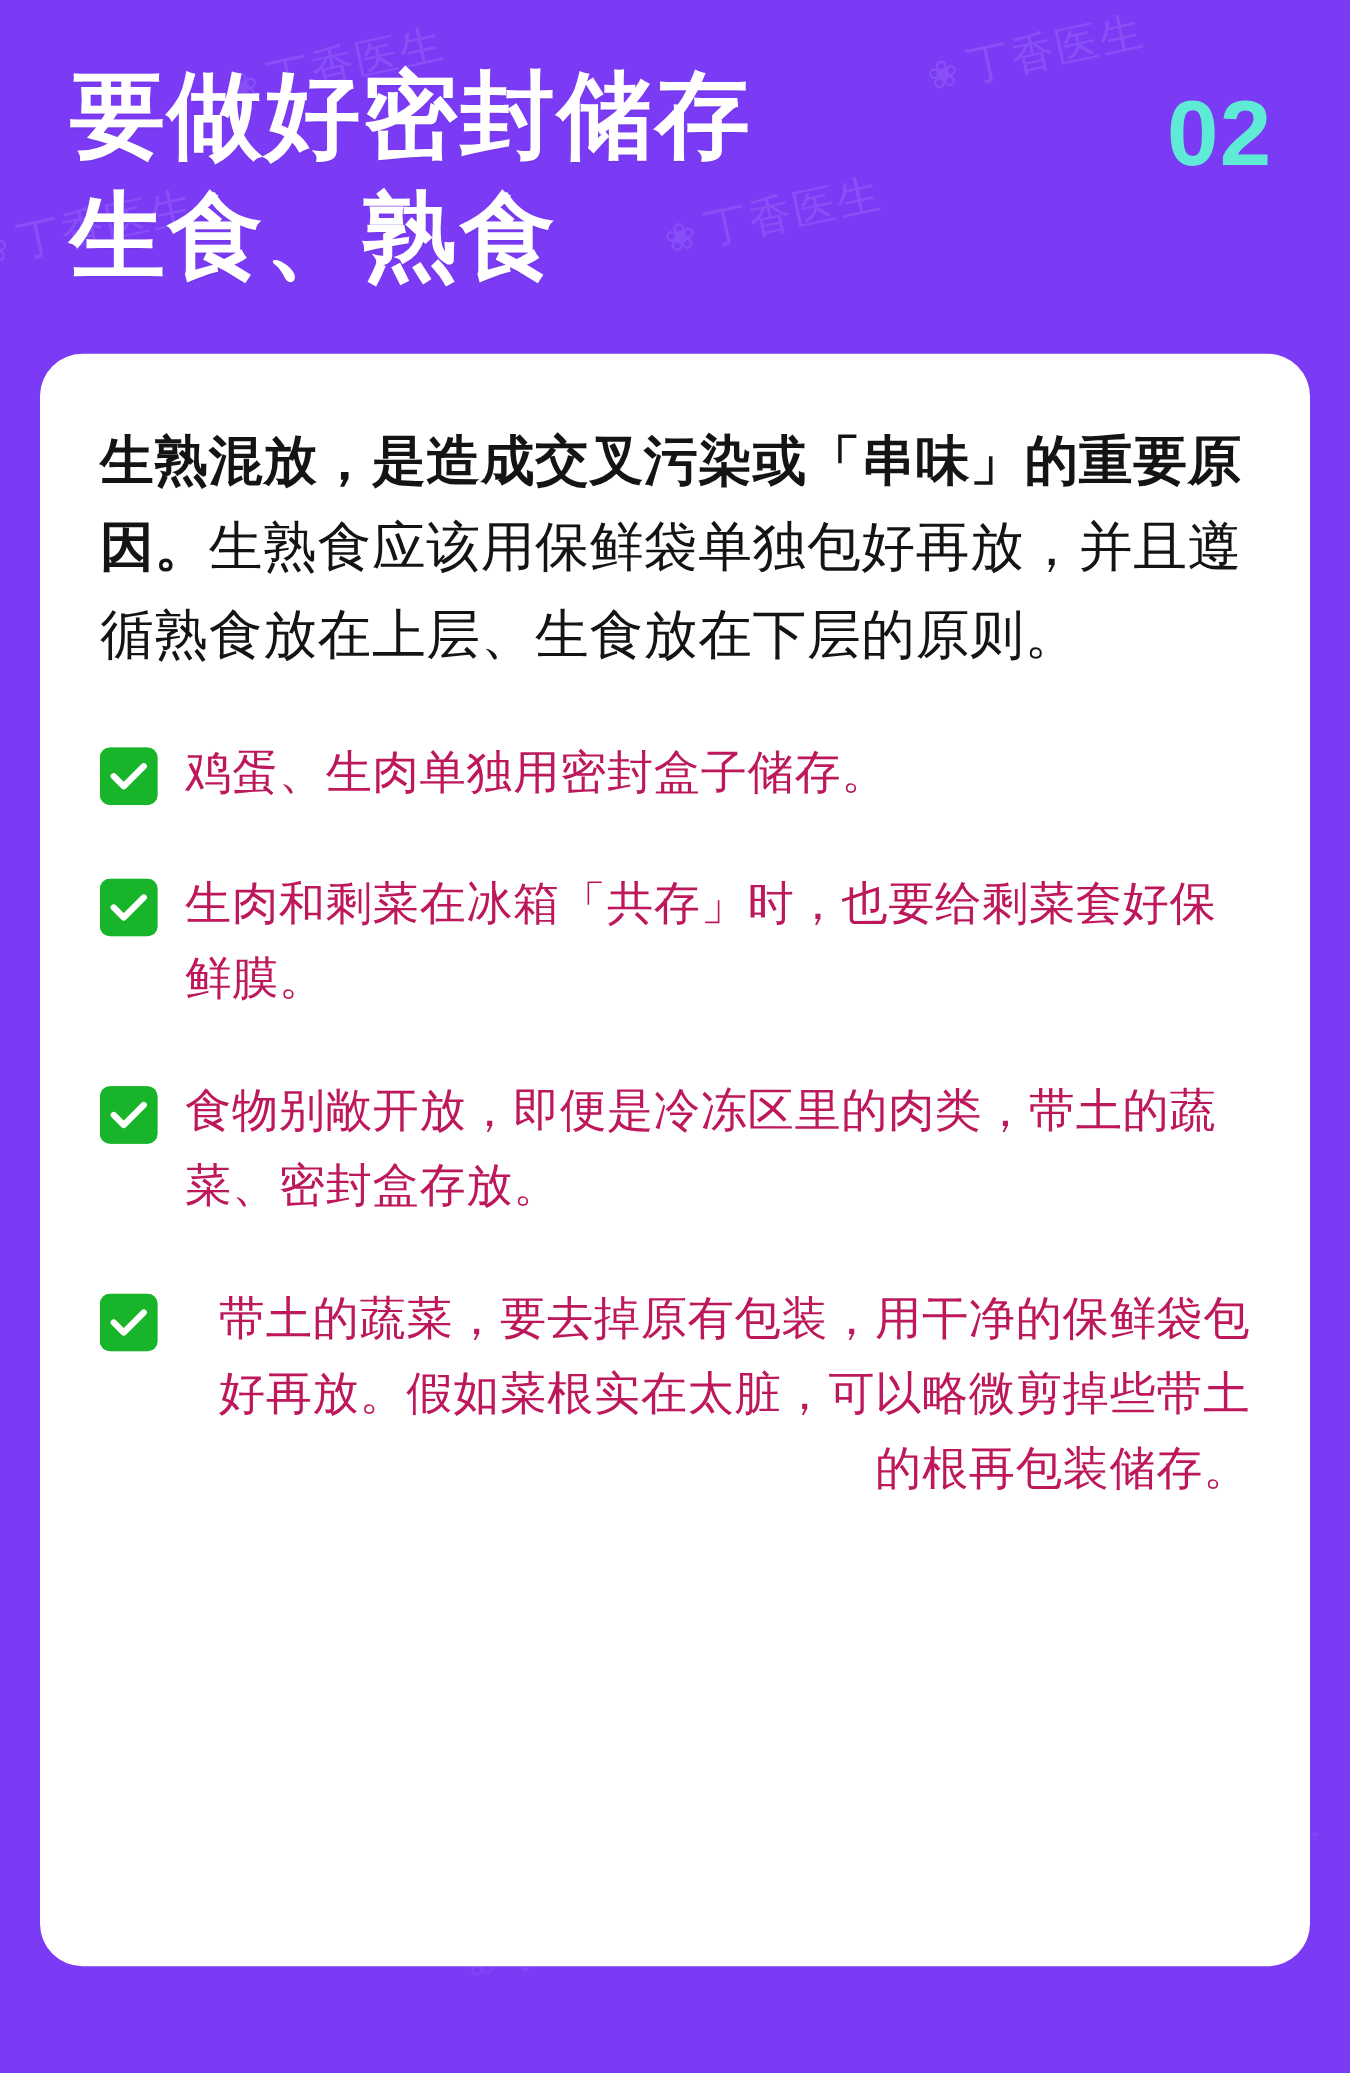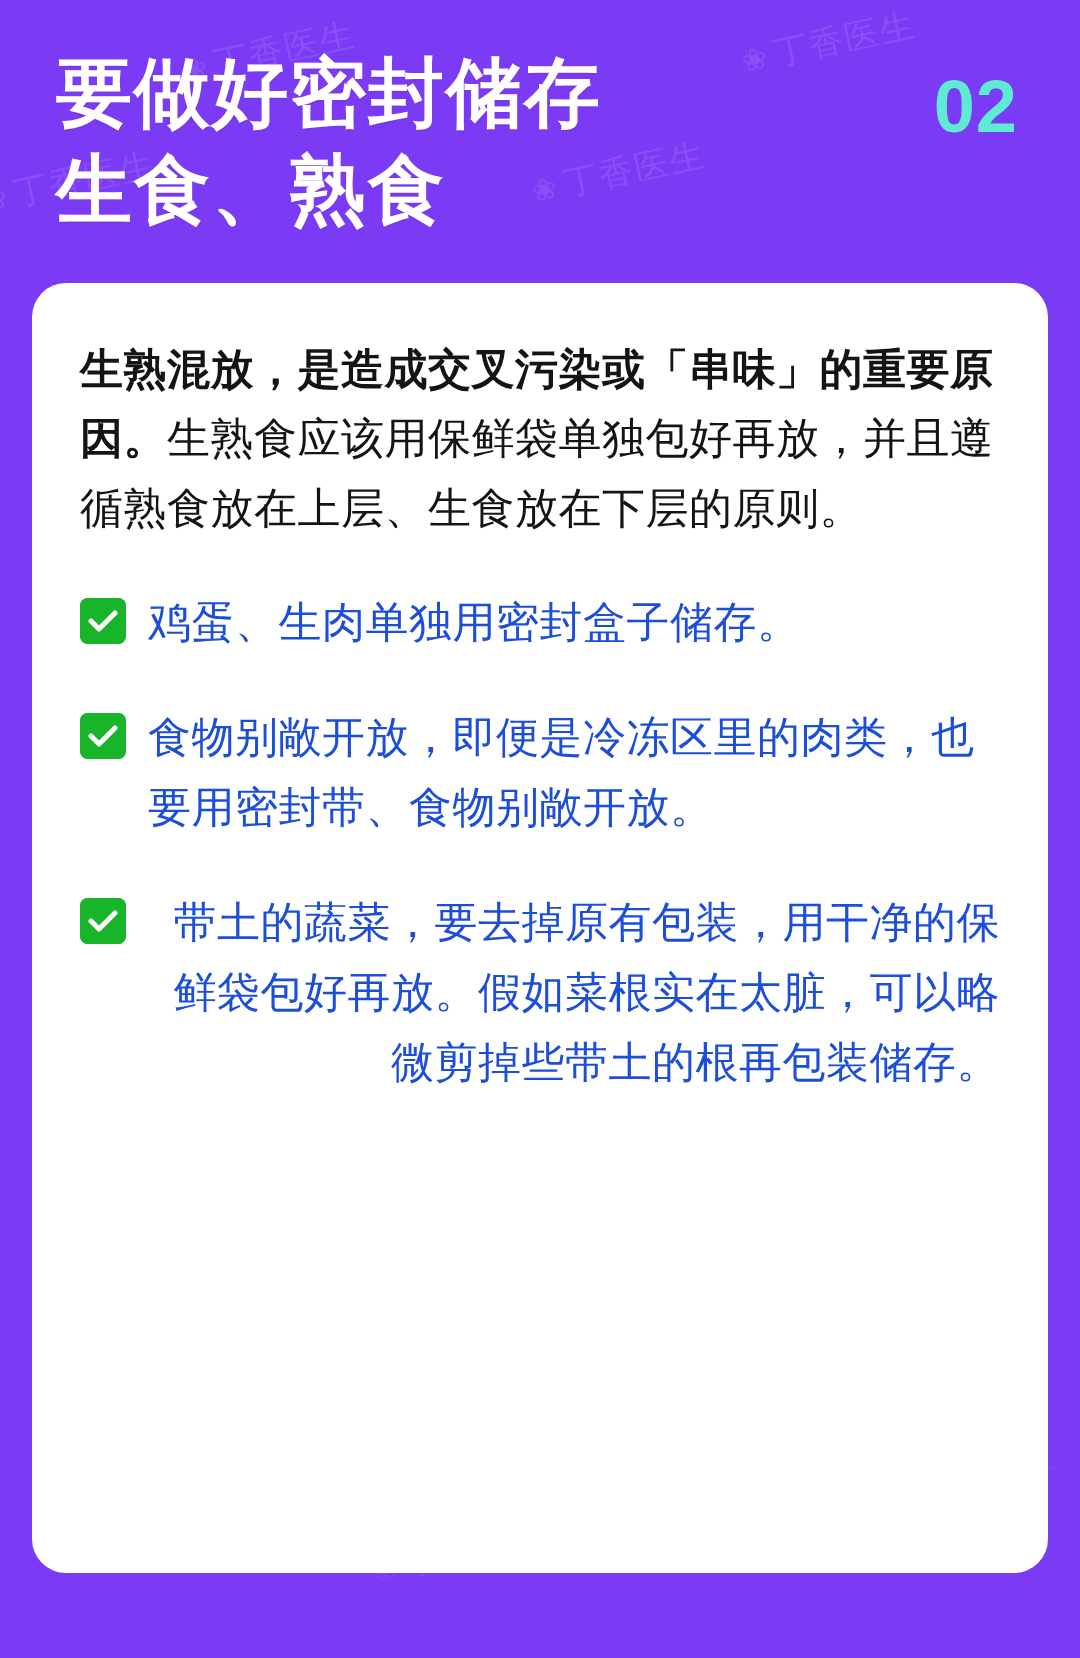--- a/index.html
+++ b/index.html
@@ -118,22 +118,22 @@
     position: relative;
     box-shadow: inset 0 0 0 3px #18B52B;
   }
   .check-icon svg {
     position: absolute;
     top: 50%;
     left: 50%;
     transform: translate(-50%, -50%);
   }
   .bullet-text {
-    color: #1d4ed8;
-    font-size: 43px;
+    color: #be185d;
+    font-size: 37px;
     line-height: 1.62;
     letter-spacing: 0.5px;
     flex: 1 1 auto;
   }
 </style>
 </head>
 <body>
 
 <div class="header">
   <div class="title-block">
@@ -152,28 +152,36 @@
 
     <div class="bullet">
       <span class="check-icon">
         <svg width="30" height="24" viewBox="0 0 30 24" aria-hidden="true">
           <polyline points="3,12 11,20 27,4" fill="none" stroke="#FFFFFF" stroke-width="5" stroke-linecap="round" stroke-linejoin="round"></polyline>
         </svg>
       </span>
       <span class="bullet-text">鸡蛋、生肉单独用密封盒子储存。</span>
     </div>
 
-
-    <div class="bullet">
-      <span class="check-icon">
-        <svg width="30" height="24" viewBox="0 0 30 24" aria-hidden="true">
-          <polyline points="3,12 11,20 27,4" fill="none" stroke="#FFFFFF" stroke-width="5" stroke-linecap="round" stroke-linejoin="round"></polyline>
-        </svg>
-      </span>
-      <span class="bullet-text">食物别敞开放，即便是冷冻区里的肉类，也要用密封带、食物别敞开放。</span>
+    <div class="bullet">
+      <span class="check-icon">
+        <svg width="30" height="24" viewBox="0 0 30 24" aria-hidden="true">
+          <polyline points="3,12 11,20 27,4" fill="none" stroke="#FFFFFF" stroke-width="5" stroke-linecap="round" stroke-linejoin="round"></polyline>
+        </svg>
+      </span>
+      <span class="bullet-text">生肉和剩菜在冰箱「共存」时，也要给剩菜套好保鲜膜。</span>
+    </div>
+
+    <div class="bullet">
+      <span class="check-icon">
+        <svg width="30" height="24" viewBox="0 0 30 24" aria-hidden="true">
+          <polyline points="3,12 11,20 27,4" fill="none" stroke="#FFFFFF" stroke-width="5" stroke-linecap="round" stroke-linejoin="round"></polyline>
+        </svg>
+      </span>
+      <span class="bullet-text">食物别敞开放，即便是冷冻区里的肉类，带土的蔬菜、密封盒存放。</span>
     </div>
 
     <div class="bullet">
       <span class="check-icon">
         <svg width="30" height="24" viewBox="0 0 30 24" aria-hidden="true">
           <polyline points="3,12 11,20 27,4" fill="none" stroke="#FFFFFF" stroke-width="5" stroke-linecap="round" stroke-linejoin="round"></polyline>
         </svg>
       </span>
       <span class="bullet-text">带土的蔬菜，要去掉原有包装，用干净的保鲜袋包好再放。假如菜根实在太脏，可以略微剪掉些带土的根再包装储存。</span>
     </div>

